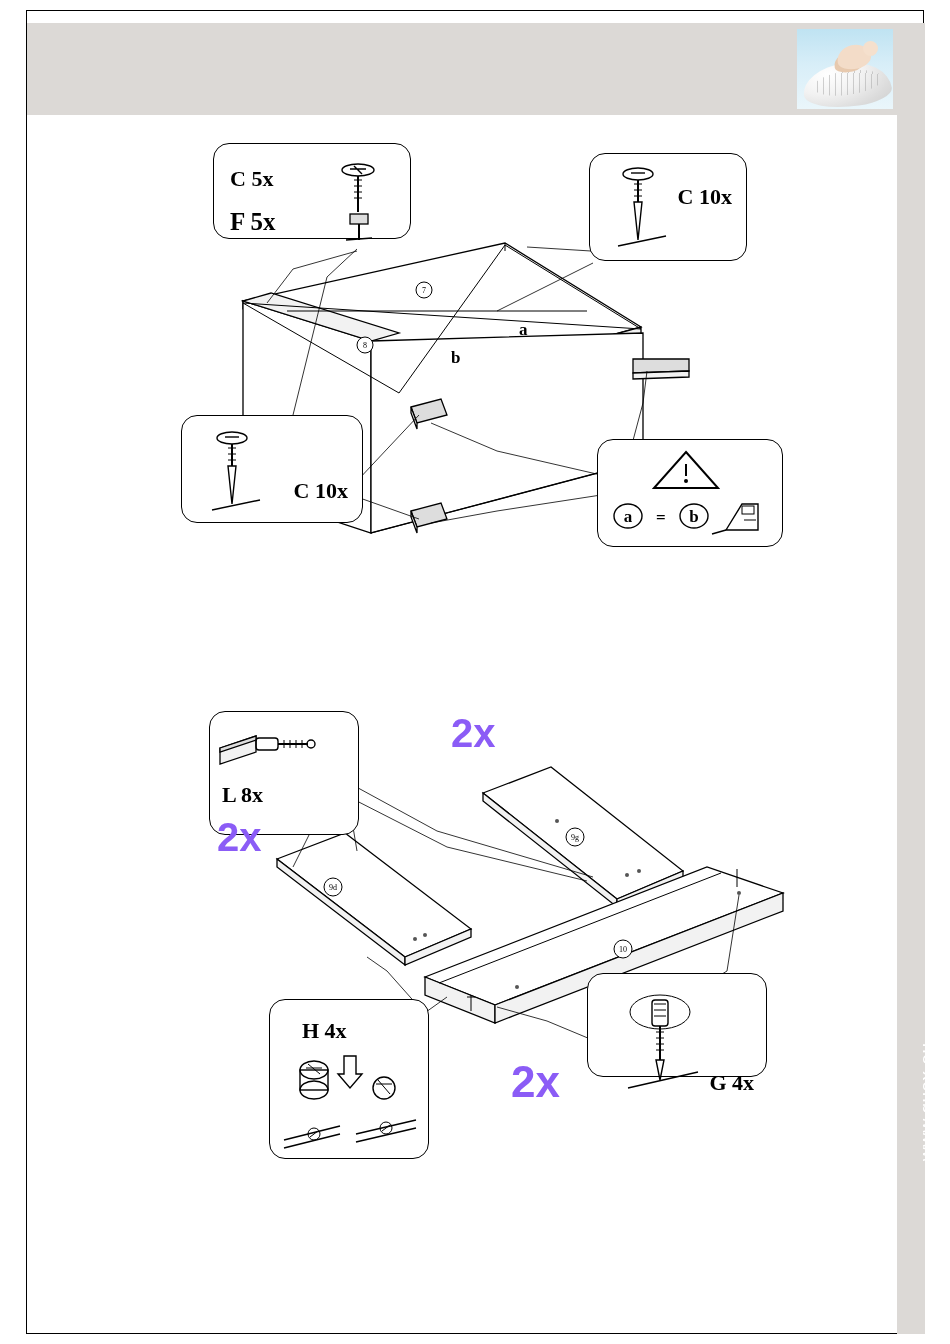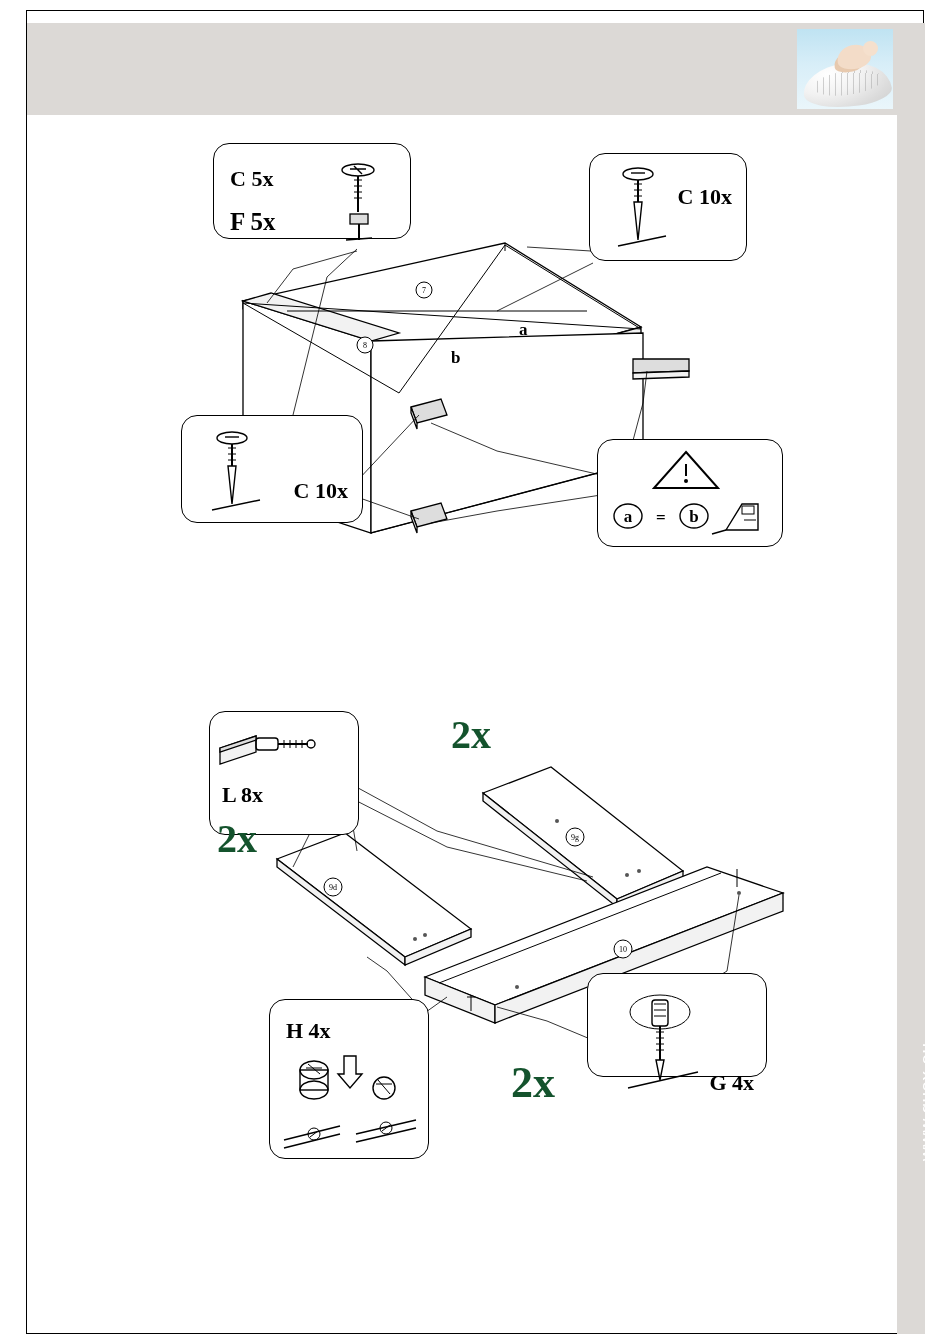--- a/index.html
+++ b/index.html
@@ -104,24 +104,24 @@
     background: #fff;
   }
   .callout .lbl {
     position: absolute;
     font-weight: bold;
     font-family: "Liberation Serif", serif;
     white-space: nowrap;
   }
   .bigx {
     position: absolute;
-    font-family: Liberation Serif, serif;
+    font-family: Liberation Sans, sans-serif;
     font-weight: bold;
     font-size: 40px;
-    color: #14532d;
+    color: #8b5cf6;
   }
 
   svg { display:block; overflow: visible; }
   .ln { stroke:#000; fill:none; }
   .thin { stroke-width:1; }
   .med { stroke-width:1.4; }
   .fat { stroke-width:2; }
   .panel { fill:#ffffff; stroke:#000; stroke-width:1.3; }
   .panelS { fill:#f2f2f2; stroke:#000; stroke-width:1.3; }
   .panelD { fill:#dddddd; stroke:#000; stroke-width:1.3; }
@@ -302,21 +302,21 @@
       <polygon points="4,26 40,14 40,30 4,42" class="panelS"></polygon>
       <polygon points="4,26 40,14 40,18 4,30" class="panelD"></polygon>
       <rect x="40" y="16" width="22" height="12" rx="3" class="ln med" fill="#d8d8d8"></rect>
       <line class="ln fat" x1="62" y1="22" x2="92" y2="22"></line>
       <path class="ln thin" d="M68,18 L68,26 M74,18 L74,26 M80,18 L80,26 M86,18 L86,26"></path>
       <circle cx="95" cy="22" r="4" class="ln med" fill="#fff"></circle>
     </svg>
   </div>
 
   <div class="callout" style="left:242px; top:988px; width:160px; height:160px;">
-    <div class="lbl" style="left:16px; top:18px; font-size:22px;">H  4x</div>
+    <div class="lbl" style="left:32px; top:18px; font-size:22px;">H  4x</div>
     <svg style="position:absolute; left:8px; top:48px; width:146px; height:106px;">
 
       <ellipse cx="36" cy="22" rx="14" ry="9" class="ln med" fill="#d0d0d0"></ellipse>
       <rect x="22" y="22" width="28" height="20" class="ln med" fill="#dcdcdc"></rect>
       <ellipse cx="36" cy="42" rx="14" ry="9" class="ln med" fill="#cccccc"></ellipse>
       <path class="ln thin" d="M28,20 L44,20 M30,16 L42,26"></path>
 
       <path class="ln med" d="M66,8 L78,8 L78,26 L84,26 L72,40 L60,26 L66,26 Z" fill="#f0f0f0"></path>
 
       <circle cx="106" cy="40" r="11" class="ln med" fill="#d8d8d8"></circle>

